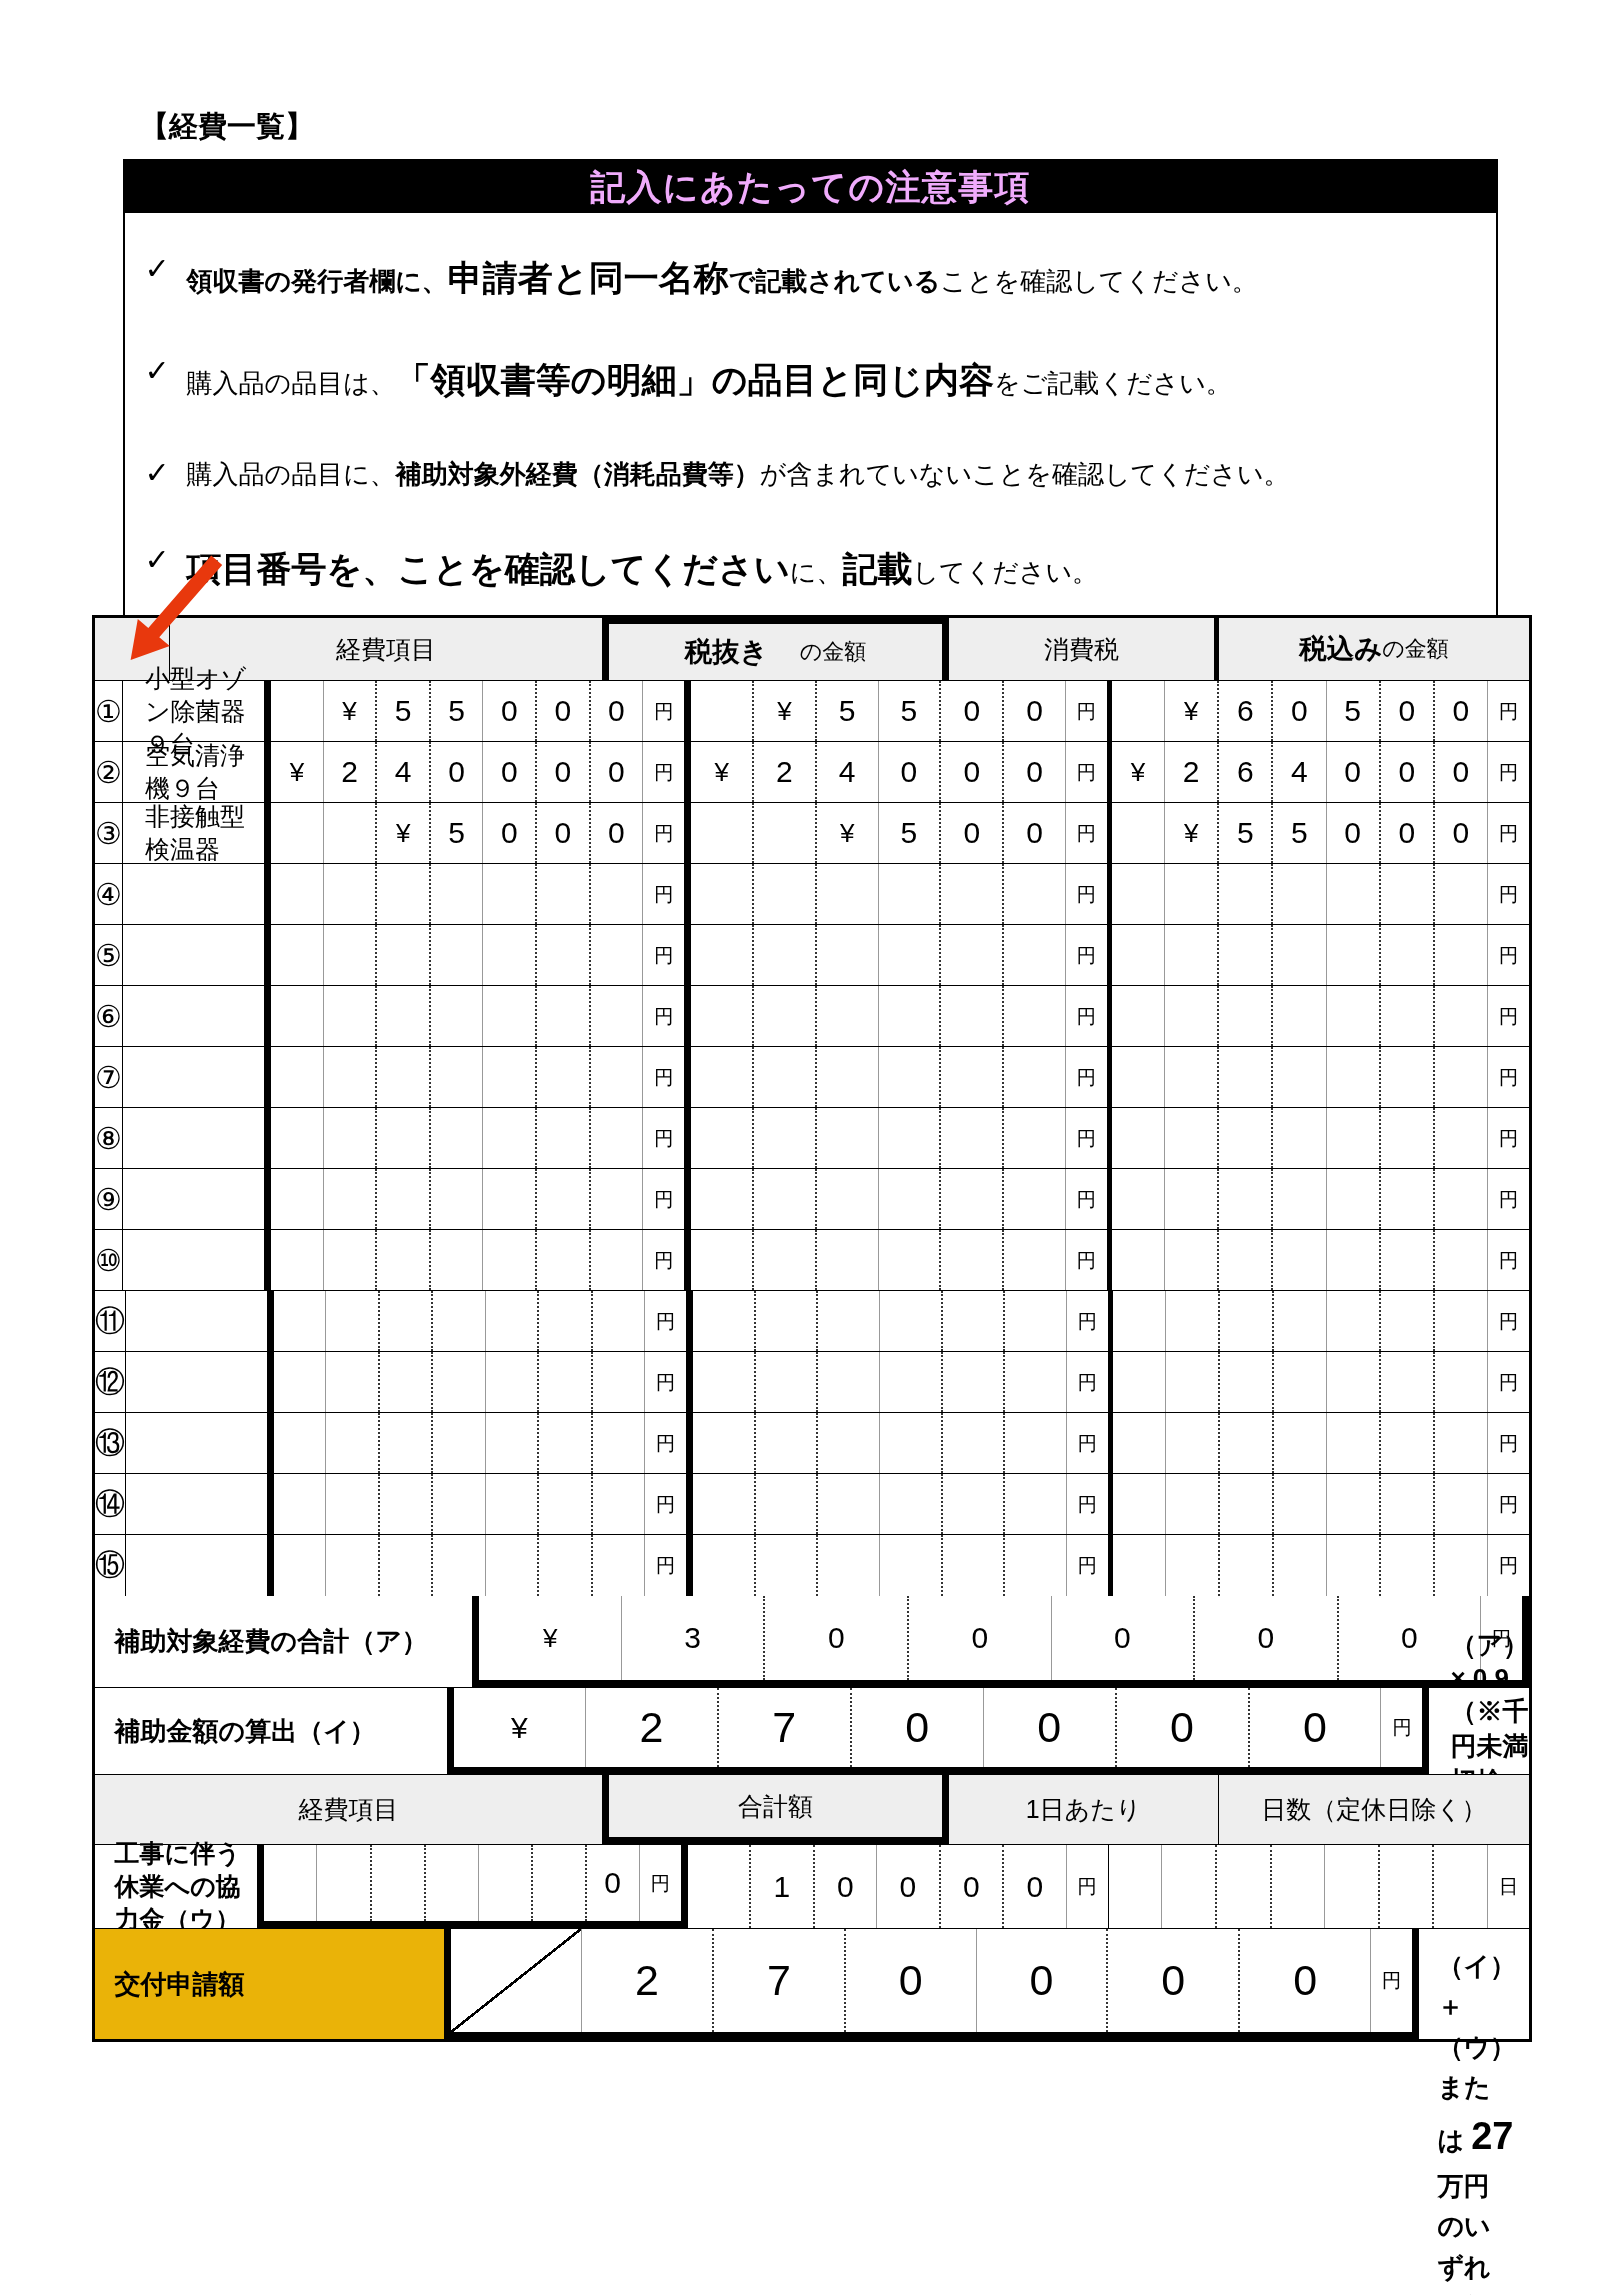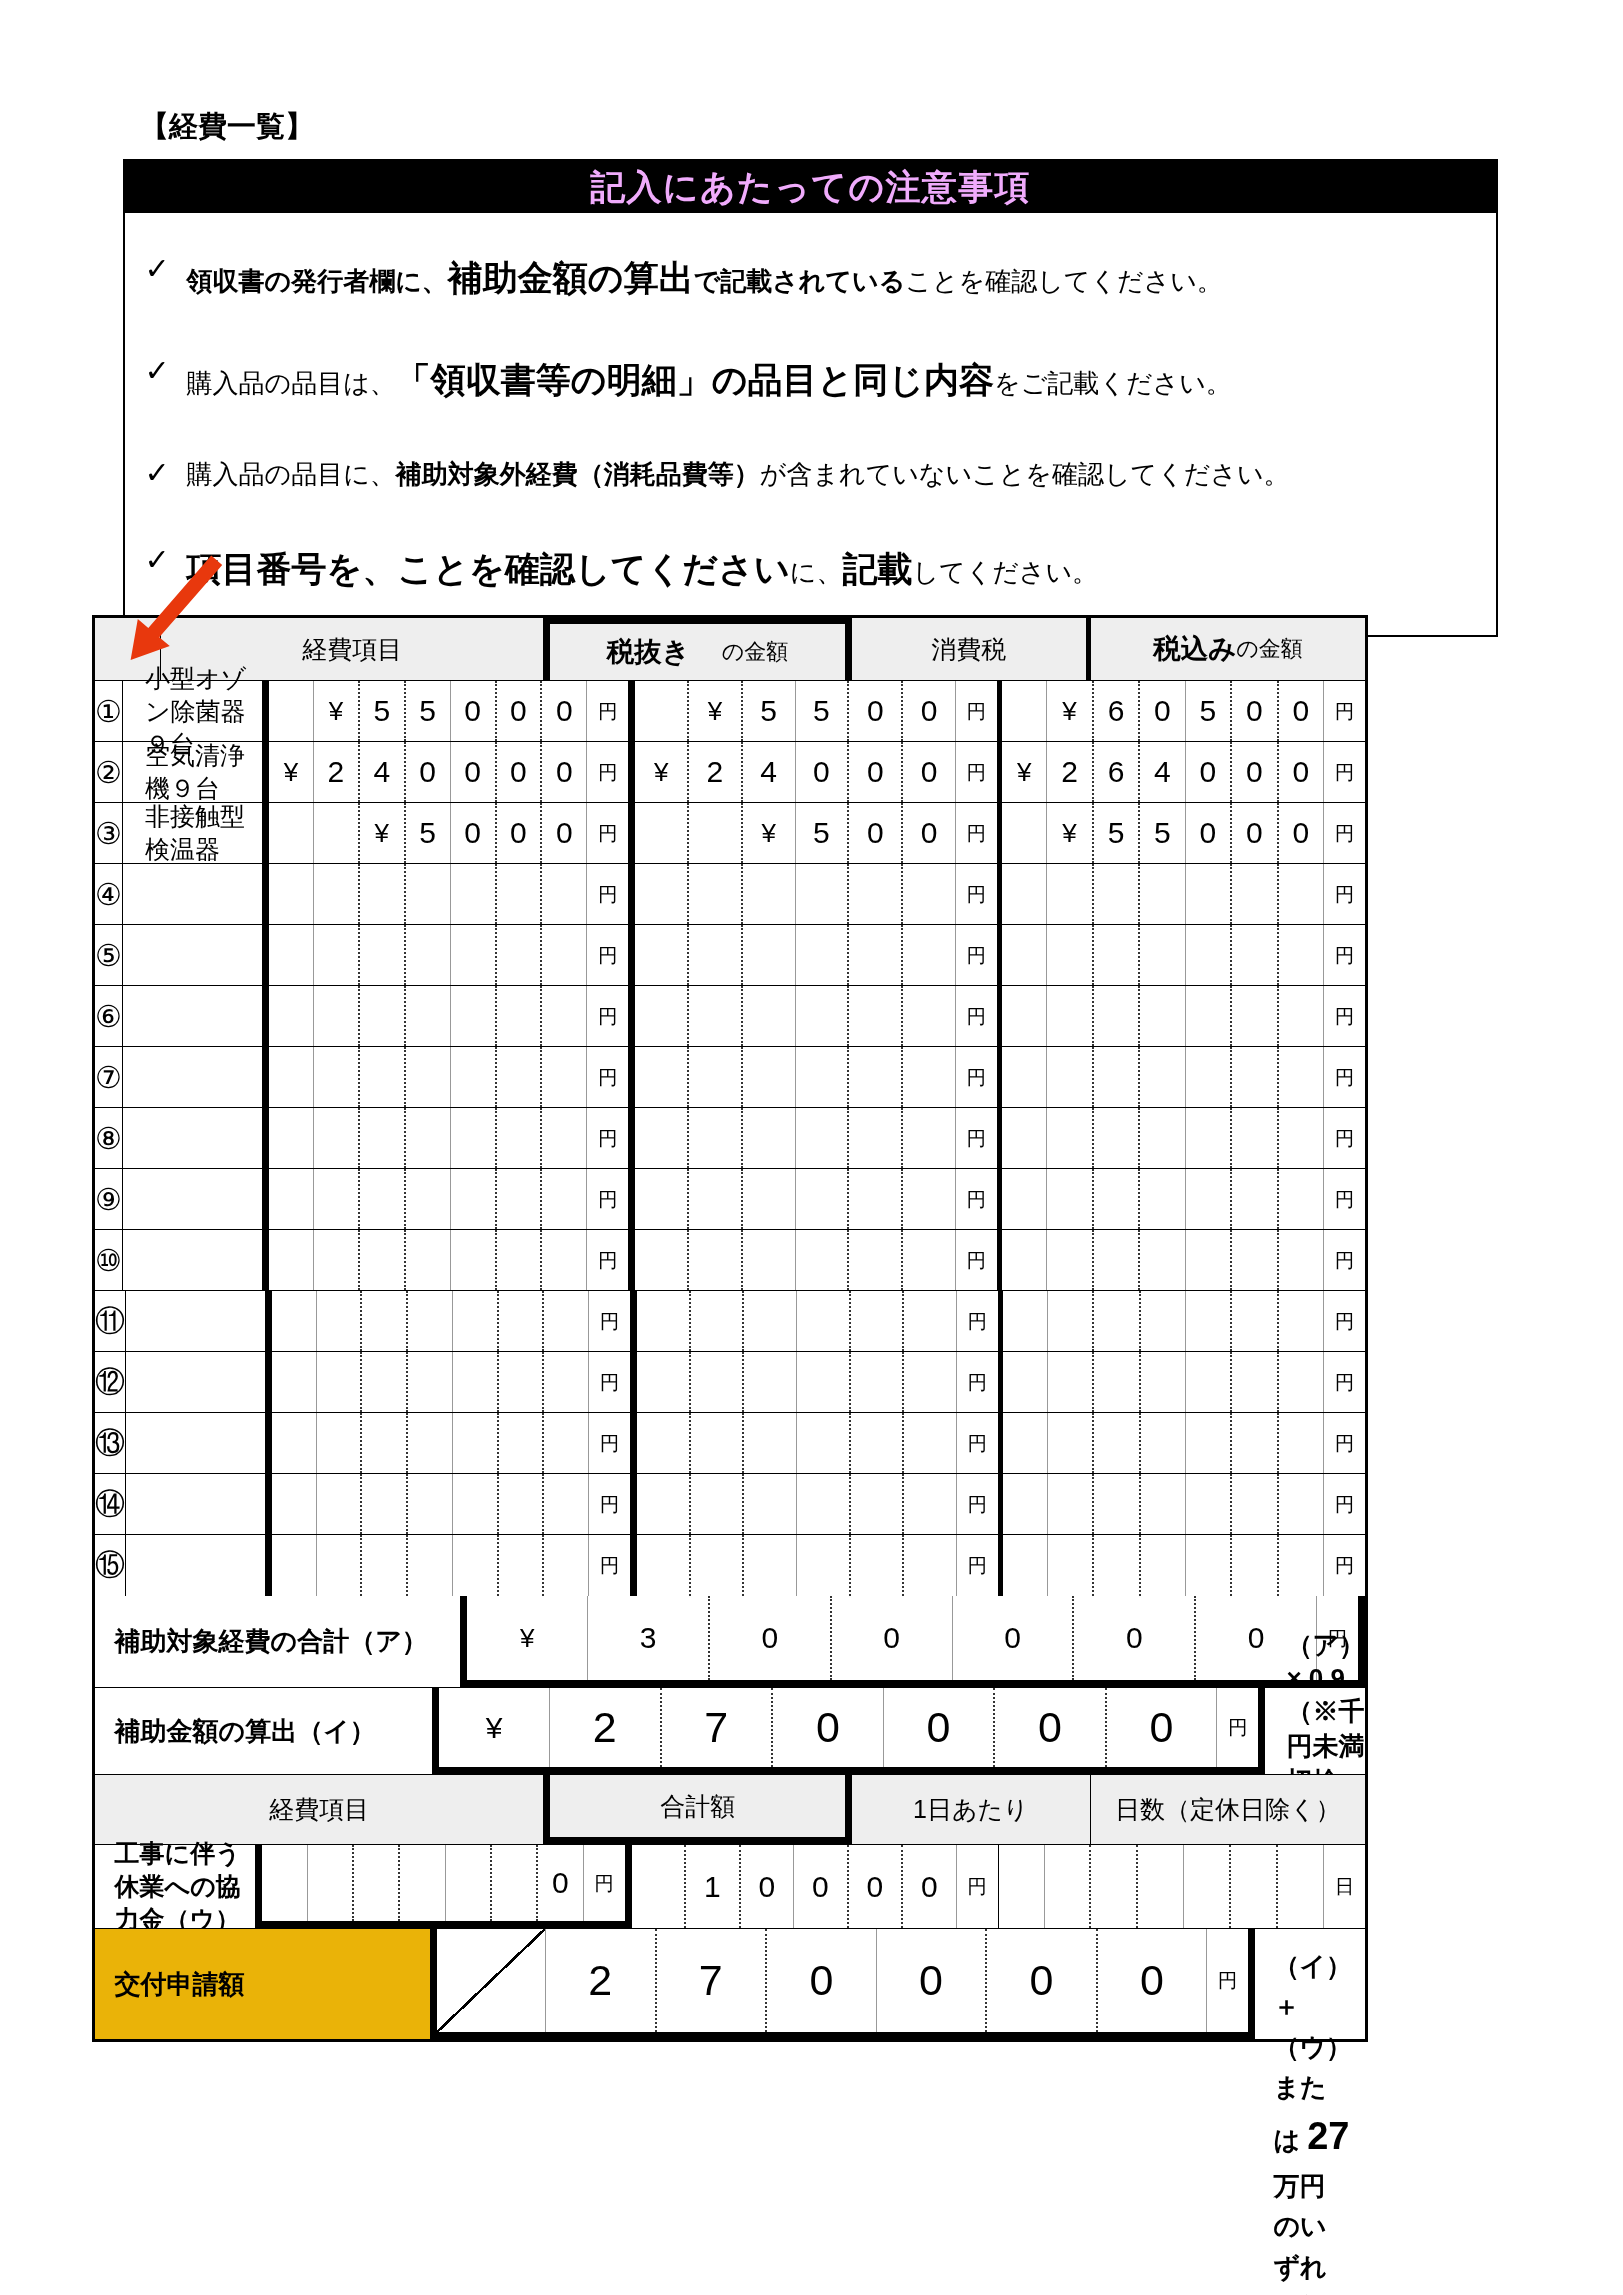--- a/index.html
+++ b/index.html
@@ -18,21 +18,21 @@
   .chk { font-size:30px; width:42px; flex:0 0 42px; padding-top:3.9px; }
   .btx { flex:1; line-height:1.75; }
   .seg-n { font-weight:400; font-size:26px; }
   .seg-b { font-weight:700; font-size:26px; }
   .seg-bl { font-weight:700; font-size:35px; }
 
   
   .arrow { position:absolute; left:98px; top:552px; z-index:5; }
 
   
-  .tbl { position:absolute; left:92px; top:615px; width:1276px; border:3.3px solid #000; background:#fff; }
+  .tbl { position:absolute; left:92px; top:615px; width:1440px; border:3.3px solid #000; background:#fff; }
   .trow { display:flex; align-items:stretch; border-bottom:1.3px solid #000; }
   .trow:last-child { border-bottom:none; }
   .thead  { height:63px; }
   .nrow   { height:61px; }
   .rsub   { height:92px; }
   .rsubsidy { height:87px; }
   .thead2 { height:70px; }
   .rcoop  { height:84px; }
   .rapp   { height:110px; }
 
@@ -74,21 +74,21 @@
 
 <div class="page">
 
   <div class="page-label">【経費一覧】</div>
 
   <div class="notice">
     <div class="ntitle">記入にあたっての注意事項</div>
     <div class="nbody" id="bullets">
         <div class="bullet">
           <span class="chk">✓</span>
-          <span class="btx"><span class="seg-b">領収書の発行者欄に、</span><span class="seg-bl">補助金額の算出</span><span class="seg-b">で記載されている</span><span class="seg-n">ことを確認してください。</span></span>
+          <span class="btx"><span class="seg-b">領収書の発行者欄に、</span><span class="seg-bl">申請者と同一名称</span><span class="seg-b">で記載されている</span><span class="seg-n">ことを確認してください。</span></span>
         </div>
         <div class="bullet">
           <span class="chk">✓</span>
           <span class="btx"><span class="seg-n">購入品の品目は、</span><span class="seg-bl">「領収書等の明細」の品目と同じ内容</span><span class="seg-n">をご記載ください。</span></span>
         </div>
         <div class="bullet">
           <span class="chk">✓</span>
           <span class="btx"><span class="seg-n">購入品の品目に、</span><span class="seg-b">補助対象外経費（消耗品費等）</span><span class="seg-n">が含まれていないことを確認してください。</span></span>
         </div>
         <div class="bullet">

